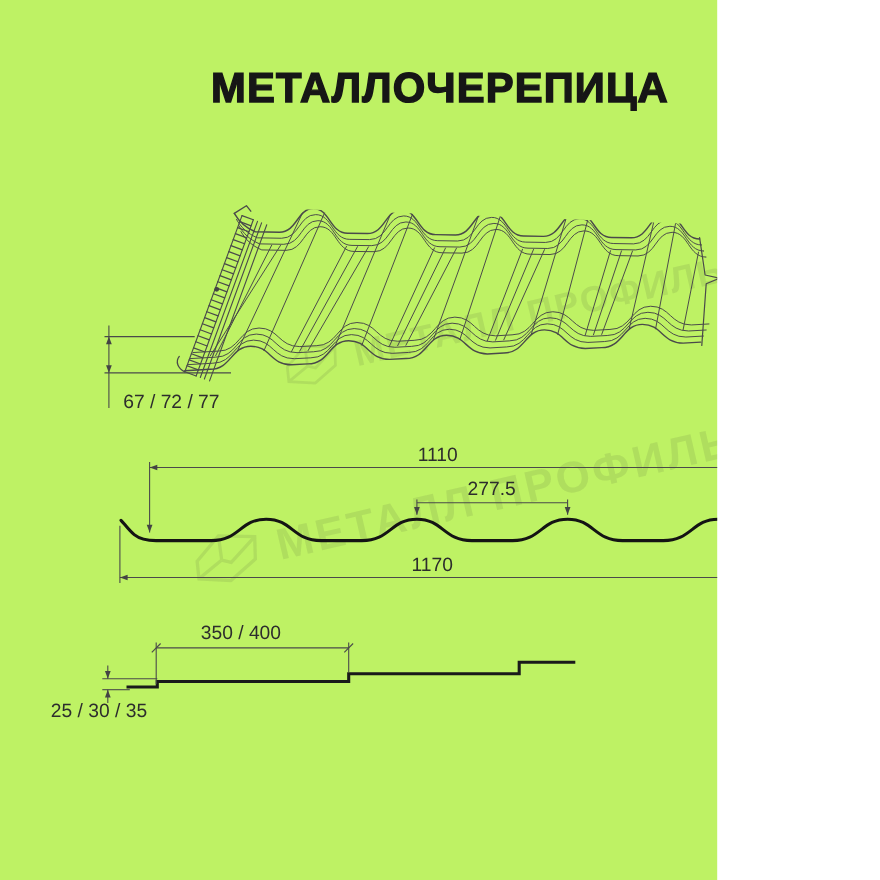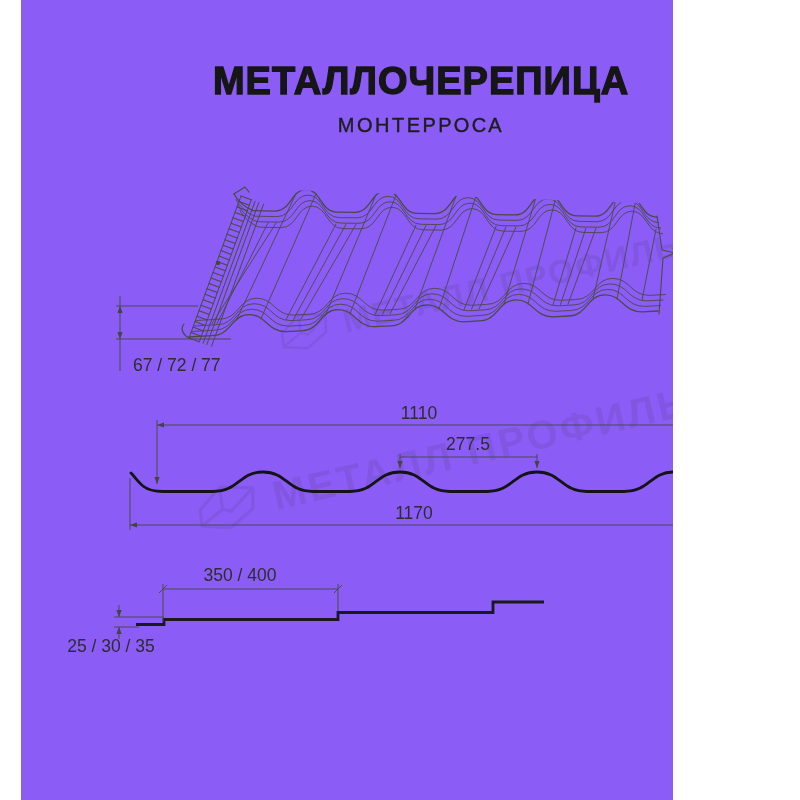--- a/index.html
+++ b/index.html
@@ -1,17 +1,17 @@
 <!DOCTYPE html>
 <html><head>
 <meta charset="utf-8">
 <style>
   html,body{margin:0;padding:0;background:#ffffff;}
-  #page{position:relative;width:652px;height:800px;background:#8b5cf6;overflow:hidden;
-        font-family:"Liberation Sans",sans-serif;margin-left:21px;}
+  #page{position:relative;width:652px;height:800px;background:#bef264;overflow:hidden;
+        font-family:"Liberation Sans",sans-serif;}
   .title{position:absolute;top:60px;left:0;width:800px;text-align:center;
          font-size:38px;font-weight:bold;letter-spacing:1px;color:#161616;
          -webkit-text-stroke:1.3px #161616;}
   .subtitle{position:absolute;top:114px;left:0;width:800px;text-align:center;
             font-size:20px;font-weight:normal;letter-spacing:2.5px;color:#1d1d1d;
             -webkit-text-stroke:0.4px #1d1d1d;}
   .wm{position:absolute;display:flex;align-items:center;white-space:nowrap;
       color:rgba(50,50,50,0.10);font-weight:bold;transform-origin:left center;
       pointer-events:none;}
   .wm1{left:258px;top:318px;font-size:33px;letter-spacing:2px;gap:12px;
@@ -21,21 +21,20 @@
   .wm svg{flex:0 0 auto;}
   svg#tech{position:absolute;left:0;top:0;}
   svg text{font-family:"Liberation Sans",sans-serif;font-size:17.5px;fill:#2d2d2d;}
 </style>
 </head>
 <body>
 
 <div id="page">
 
   <div class="title">МЕТАЛЛОЧЕРЕПИЦА</div>
-  <div class="subtitle">МОНТЕРРОСА</div>
 
   <div class="wm wm1">
     <svg width="54" height="38" viewBox="0 0 64 46">
       <path d="M4 20 L28 2 L60 10 L56 30 L30 44 L2 36 Z M28 2 L26 24 M60 10 L34 28 L26 24 M2 36 L26 24" fill="none" stroke="currentColor" stroke-width="3"></path>
     </svg>
     <span>МЕТАЛЛ ПРОФИЛЬ</span>
   </div>
 
   <div class="wm wm2">
     <svg width="64" height="46" viewBox="0 0 64 46">

